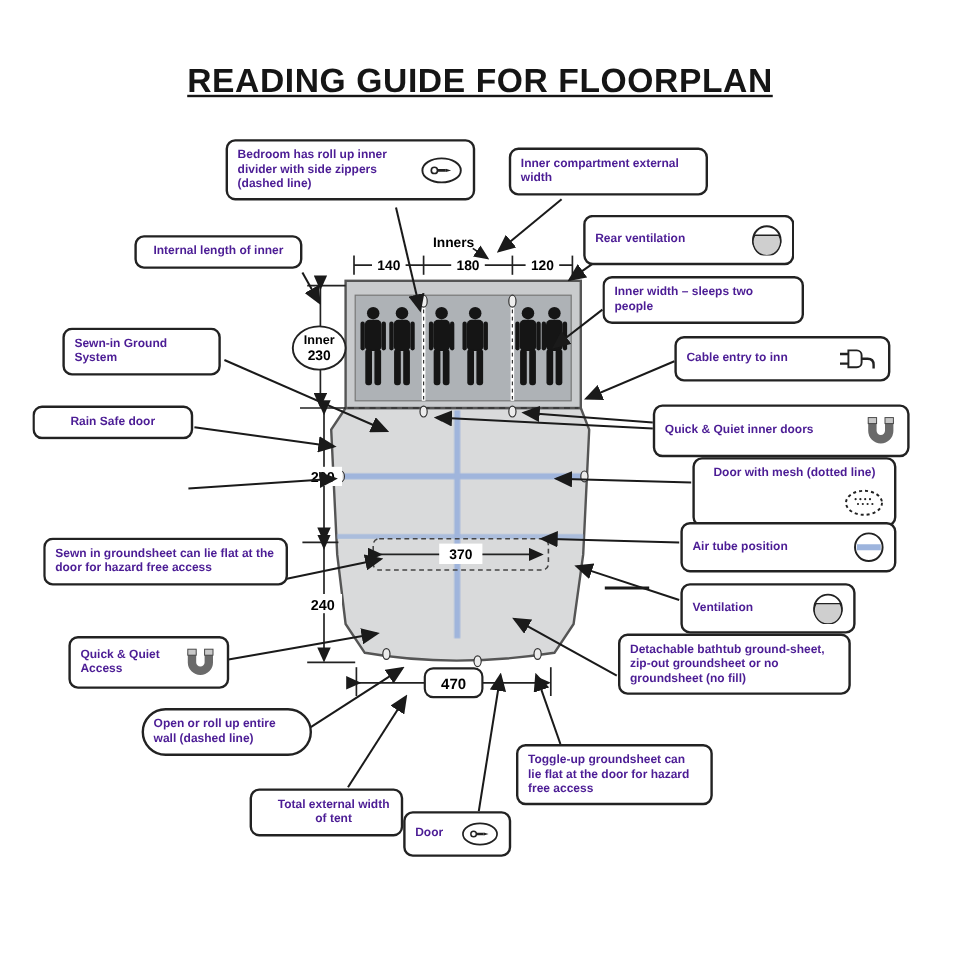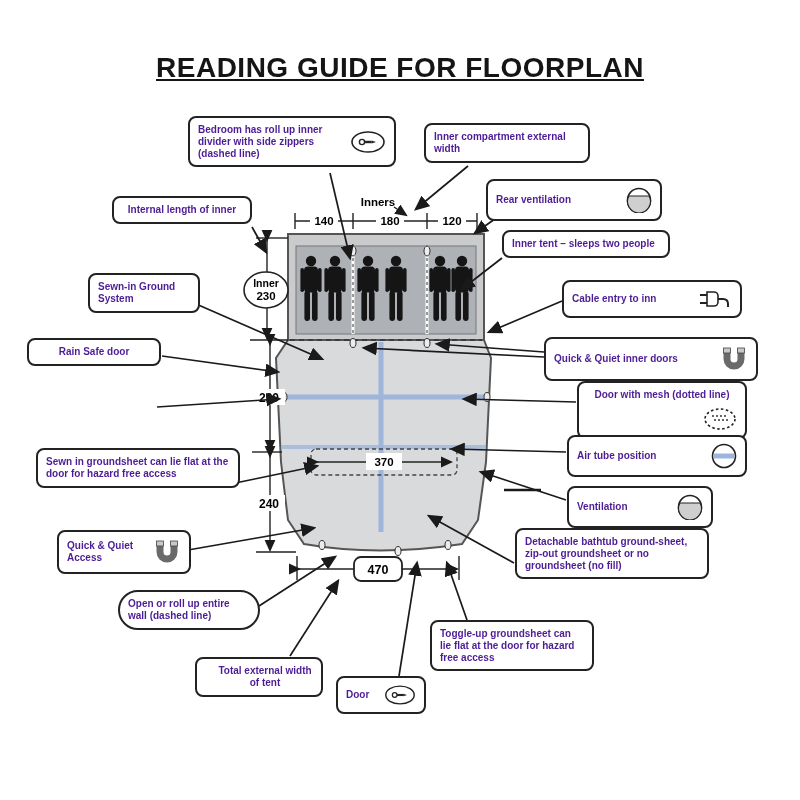--- a/index.html
+++ b/index.html
@@ -182,24 +182,24 @@
           <path d="M2.9 9 A11.5 11.5 0 1 0 23.1 9 Z" fill="#cfcfcf" stroke="#222" stroke-width="1.2"></path>
         </svg>
     </span>
   </div>
 
   <div class="callout center" style="left:112px;top:196px;width:140px;">
     <span class="txt">Internal length of inner</span>
   </div>
 
   <div class="callout" style="left:502px;top:230px;width:168px;">
-    <span class="txt">Inner tent – sleeps two people</span>
-  </div>
-
-  <div class="callout" style="left:52px;top:273px;width:112px;margin-left:36px;">
+    <span class="txt">Inner width – sleeps two people</span>
+  </div>
+
+  <div class="callout" style="left:52px;top:273px;width:132px;">
     <span class="txt">Sewn-in Ground System</span>
   </div>
 
   <div class="callout" style="left:562px;top:280px;width:180px;">
     <span class="txt">Cable entry to inn</span>
     <span class="icn">
       <svg width="34" height="22" viewBox="0 0 34 22">
           <path d="M2 7 h7 M2 15 h7" stroke="#222" stroke-width="2"></path>
           <path d="M9 4 h7 a4 4 0 0 1 4 4 v6 a4 4 0 0 1 -4 4 h-7 z" fill="#fff" stroke="#222" stroke-width="1.6"></path>
           <path d="M20 11 h5 q5 0 5 5 v3" fill="none" stroke="#222" stroke-width="2"></path>
@@ -282,21 +282,21 @@
   </div>
 
   <div class="callout" style="left:118px;top:590px;width:142px;border-radius:23px;">
     <span class="txt">Open or roll up entire wall (dashed line)</span>
   </div>
 
   <div class="callout" style="left:430px;top:620px;width:164px;">
     <span class="txt">Toggle-up groundsheet can lie flat at the door for hazard free access</span>
   </div>
 
-  <div class="callout center" style="left:195px;top:657px;width:128px;padding-left:20px;">
+  <div class="callout center" style="left:208px;top:657px;width:128px;padding-left:20px;">
     <span class="txt">Total external width of tent</span>
   </div>
 
   <div class="callout" style="left:336px;top:676px;width:90px;">
     <span class="txt">Door</span>
     <span class="icn">
       <svg width="32" height="22" viewBox="0 0 36 24">
           <ellipse cx="18" cy="12" rx="16" ry="10" fill="#fff" stroke="#222" stroke-width="1.6"></ellipse>
           <circle cx="12" cy="12" r="2.6" fill="none" stroke="#222" stroke-width="1.4"></circle>
           <path d="M14.5 12 h7" stroke="#222" stroke-width="2.4"></path>

